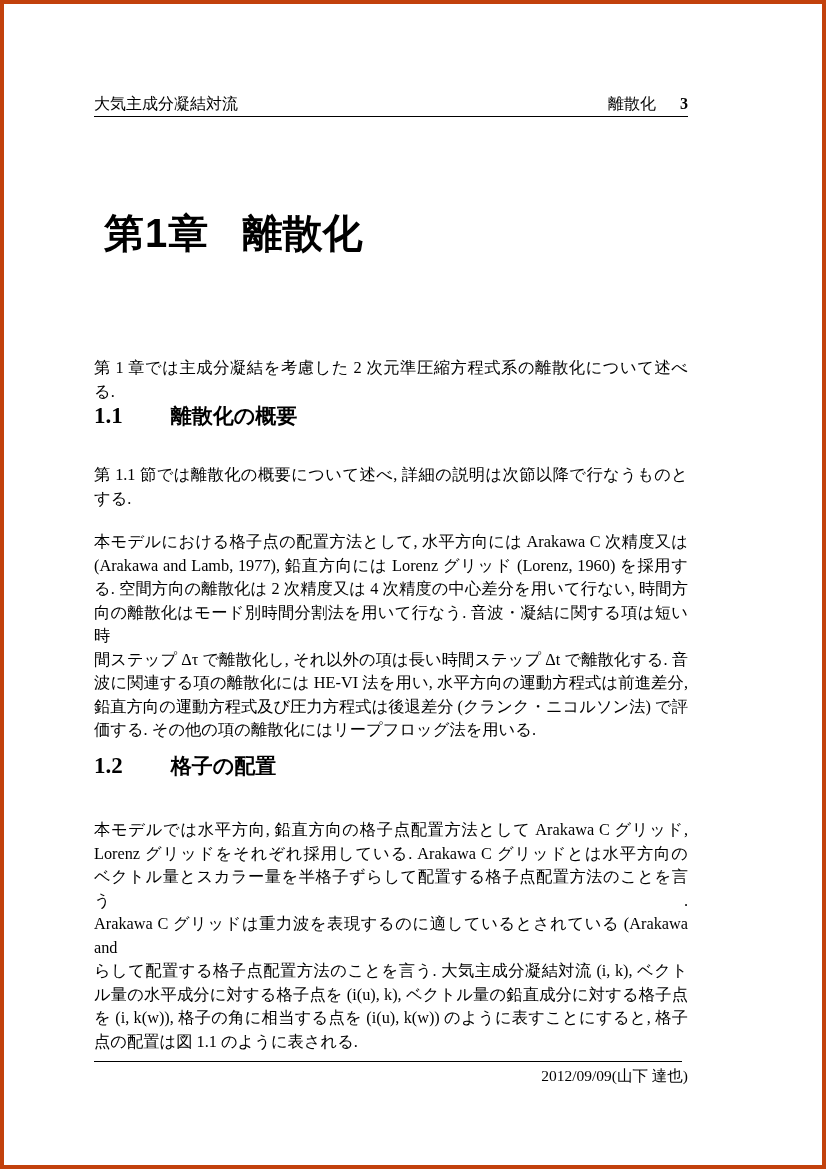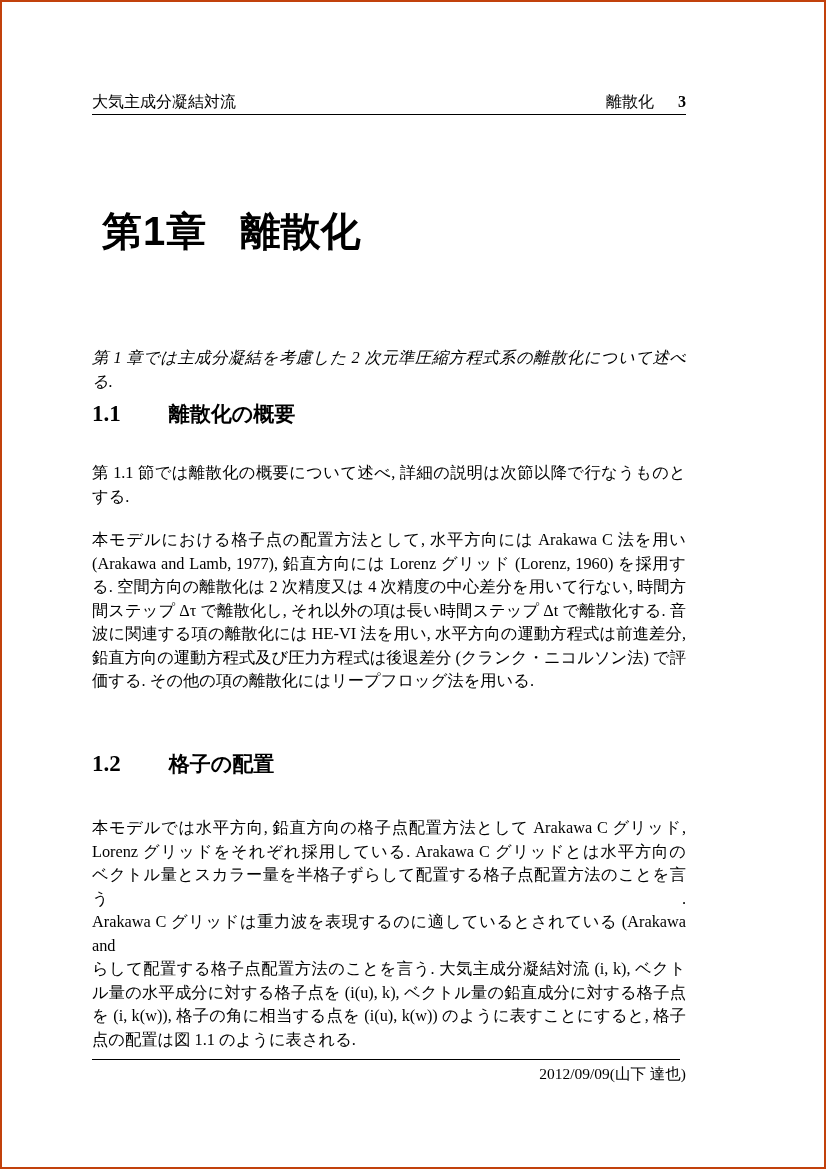--- a/index.html
+++ b/index.html
@@ -1,20 +1,20 @@
 <!DOCTYPE html>
 <html><head>
 <meta charset="utf-8">
 <style>
   html,body { margin:0; padding:0; background:#ffffff; }
   .page {
     position:relative;
     width:826px; height:1169px;
     background:#ffffff;
-    border:2px solid #c2410c;
+    border:4px solid #c2410c;
     box-sizing:border-box;
     color:#000000;
     font-family:"Liberation Serif","DejaVu Serif",serif;
     overflow:hidden;
   }
   .abs { position:absolute; left:90px; width:594px; }
 
   
   .running-header {
     top:90px;
@@ -55,21 +55,21 @@
   
   .para { font-size:16.3px; }
   .para .line {
     line-height:23.5px;
     text-align:justify;
     text-align-last:justify;
     text-justify:inter-character;
   }
   .para .line.last { text-align-last:left; }
 
-  .intro-para { top:344px;font-style:italic; }
+  .intro-para { top:352px; }
   .paraA { top:459px; }
   .paraB { top:526px; }
   .paraC { top:814px; }
 
   
   .footer-rule { top:1057px; width:588px; height:1.2px; }
   .footer-text {
     top:1062px;
     font-size:15.5px; line-height:20px;
     text-align:right;
@@ -102,23 +102,24 @@
     <span class="sec-num">1.1</span>
     <span class="sec-title">離散化の概要</span>
   </div>
 
   <div class="abs para paraA">
       <div class="line">第 1.1 節では離散化の概要について述べ, 詳細の説明は次節以降で行なうものと</div>
       <div class="line last">する.</div>
     </div>
 
   <div class="abs para paraB">
-      <div class="line">本モデルにおける格子点の配置方法として, 水平方向には Arakawa C 法を用い</div>
+      <div class="line">本モデルにおける格子点の配置方法として, 水平方向には Arakawa C 次精度又は</div>
       <div class="line">(Arakawa and Lamb, 1977), 鉛直方向には Lorenz グリッド (Lorenz, 1960) を採用す</div>
       <div class="line">る. 空間方向の離散化は 2 次精度又は 4 次精度の中心差分を用いて行ない, 時間方</div>
+      <div class="line">向の離散化はモード別時間分割法を用いて行なう. 音波・凝結に関する項は短い時</div>
       <div class="line">間ステップ Δτ で離散化し, それ以外の項は長い時間ステップ Δt で離散化する. 音</div>
       <div class="line">波に関連する項の離散化には HE-VI 法を用い, 水平方向の運動方程式は前進差分,</div>
       <div class="line">鉛直方向の運動方程式及び圧力方程式は後退差分 (クランク・ニコルソン法) で評</div>
       <div class="line last">価する. その他の項の離散化にはリープフロッグ法を用いる.</div>
     </div>
 
   <div class="abs section-head sec2-head">
     <span class="sec-num">1.2</span>
     <span class="sec-title">格子の配置</span>
   </div>

